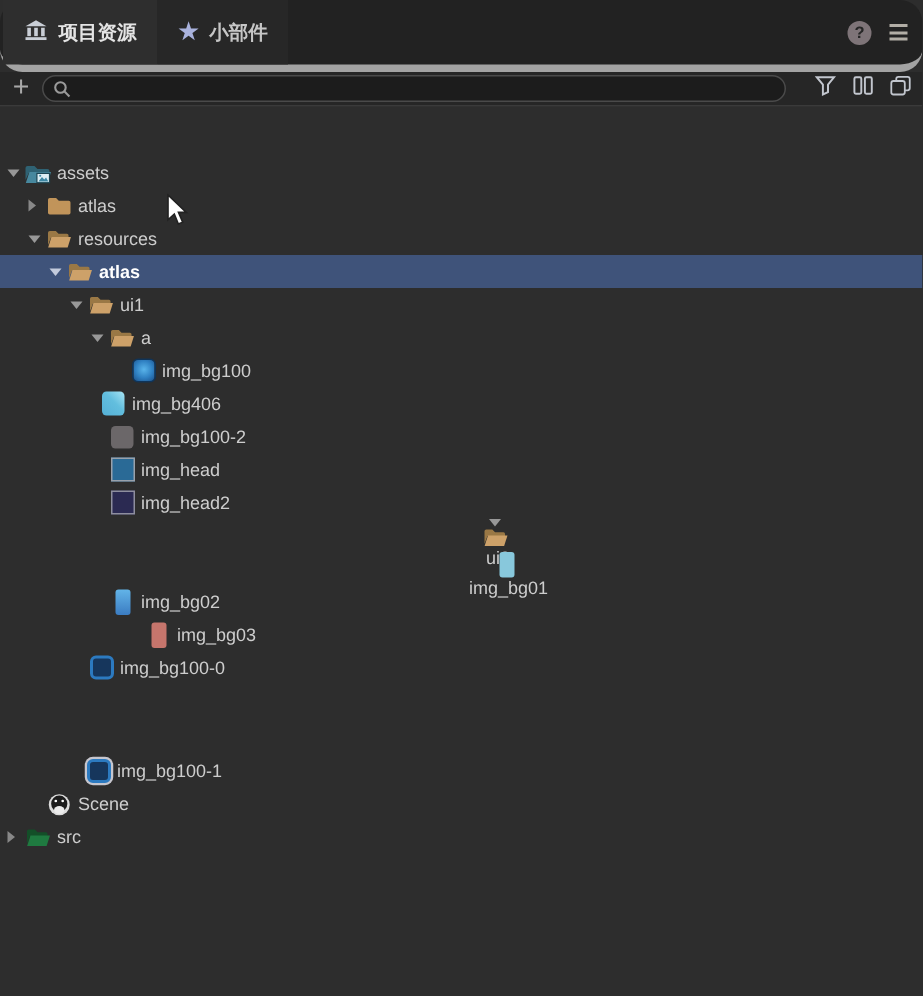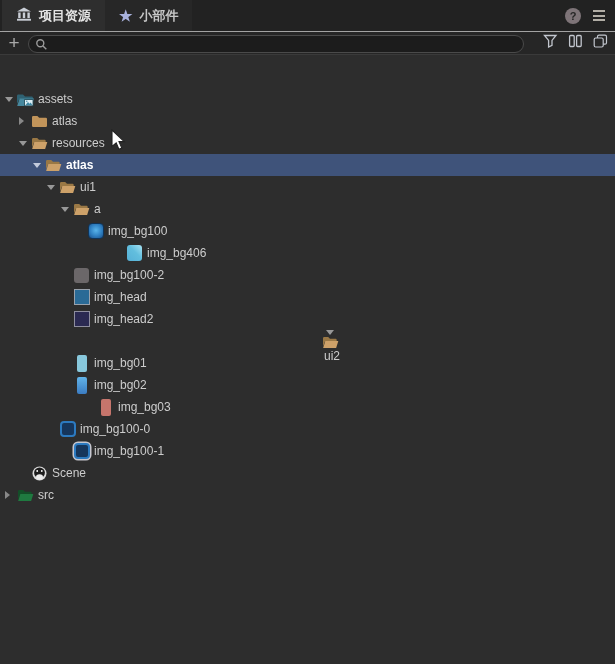--- a/index.html
+++ b/index.html
@@ -4,22 +4,22 @@
 <style>
   * { box-sizing: border-box; margin: 0; padding: 0; }
   html,body { width: 615px; height: 664px; overflow: hidden; }
   body {
     background: #2d2d2d;
     font-family: "Liberation Sans", sans-serif;
     position: relative;
   }
   
   .tabbar {
-    height: 32px; background: #222222; display: flex; align-items: stretch;
-    padding-left: 2px; border-bottom: 1px solid #a3a3a3;
+    height: 48px; background: #222222; display: flex; align-items: stretch;
+    padding-left: 2px; border-bottom: 5px solid #a3a3a3; border-radius: 15px;
   }
   .tab {
     display: flex; align-items: center; gap: 7px; padding: 0 14px;
     font-size: 13px; font-weight: bold; color: #c6c6c6; cursor: default;
   }
   .tab.active { background: #2e2e2e; color: #e4e4e4; }
   .tab.inactive { background: #272727; }
   .star-glyph { color: #a9b2dd; font-size: 15px; line-height: 1; }
   .tabbar-spacer { flex: 1; }
   .tabbar-actions { display: flex; align-items: center; gap: 12px; padding-right: 10px; }
@@ -217,21 +217,21 @@
       </span>
       <span class="label">a</span>
     </div>
     <div class="row" style="padding-left: 74px;">
       <span class="arrow-slot"></span>
       <span class="icon-slot">
         <span class="sq ic-bg100"></span>
       </span>
       <span class="label">img_bg100</span>
     </div>
-    <div class="row" style="padding-left: 113px;">
+    <div class="row" style="padding-left: 54px;">
       <span class="arrow-slot"></span>
       <span class="icon-slot">
         <span class="sq ic-bg406"></span>
       </span>
       <span class="label">img_bg406</span>
     </div>
     <div class="row" style="padding-left: 60px;">
       <span class="arrow-slot"></span>
       <span class="icon-slot">
         <span class="sq ic-gray"></span>
@@ -257,21 +257,21 @@
         <i class="arr-down"></i>
       </span>
       <span class="icon-slot">
         <svg width="17" height="14" viewBox="0 0 17 14">
           <path d="M1 3.2 Q1 2 2.2 2 L6.2 2 L8 3.8 L13.6 3.8 Q14.7 3.8 14.7 5 L14.7 6.4 L3 6.4 L1 11.5 Z" fill="#9a7845"></path>
           <path d="M3.3 6 L16.3 6 L14.1 13 L1.1 13 Z" fill="#cda169"></path>
         </svg>
       </span>
       <span class="label">ui2</span>
     </div>
-    <div class="row" style="padding-left: 60px;">
+    <div class="row" style="padding-left: 60px; flex-direction: column;">
       <span class="arrow-slot"></span>
       <span class="icon-slot">
         <span class="sq ic-tall ic-bg01"></span>
       </span>
       <span class="label">img_bg01</span>
     </div>
     <div class="row" style="padding-left: 60px;">
       <span class="arrow-slot"></span>
       <span class="icon-slot">
         <span class="sq ic-tall ic-bg02"></span>
@@ -285,21 +285,21 @@
       </span>
       <span class="label">img_bg03</span>
     </div>
     <div class="row" style="padding-left: 46px;">
       <span class="arrow-slot"></span>
       <span class="icon-slot">
         <span class="sq ic-bg100-0"></span>
       </span>
       <span class="label">img_bg100-0</span>
     </div>
-    <div class="row" style="padding-left: 60px;">
+    <div class="row" style="padding-left: 44px; margin-top: 47px;">
       <span class="arrow-slot"></span>
       <span class="icon-slot">
         <span class="sq ic-bg100-1"></span>
       </span>
       <span class="label">img_bg100-1</span>
     </div>
     <div class="row" style="padding-left: 18px;">
       <span class="arrow-slot"></span>
       <span class="icon-slot">
         <svg width="17" height="17" viewBox="0 0 17 17">

